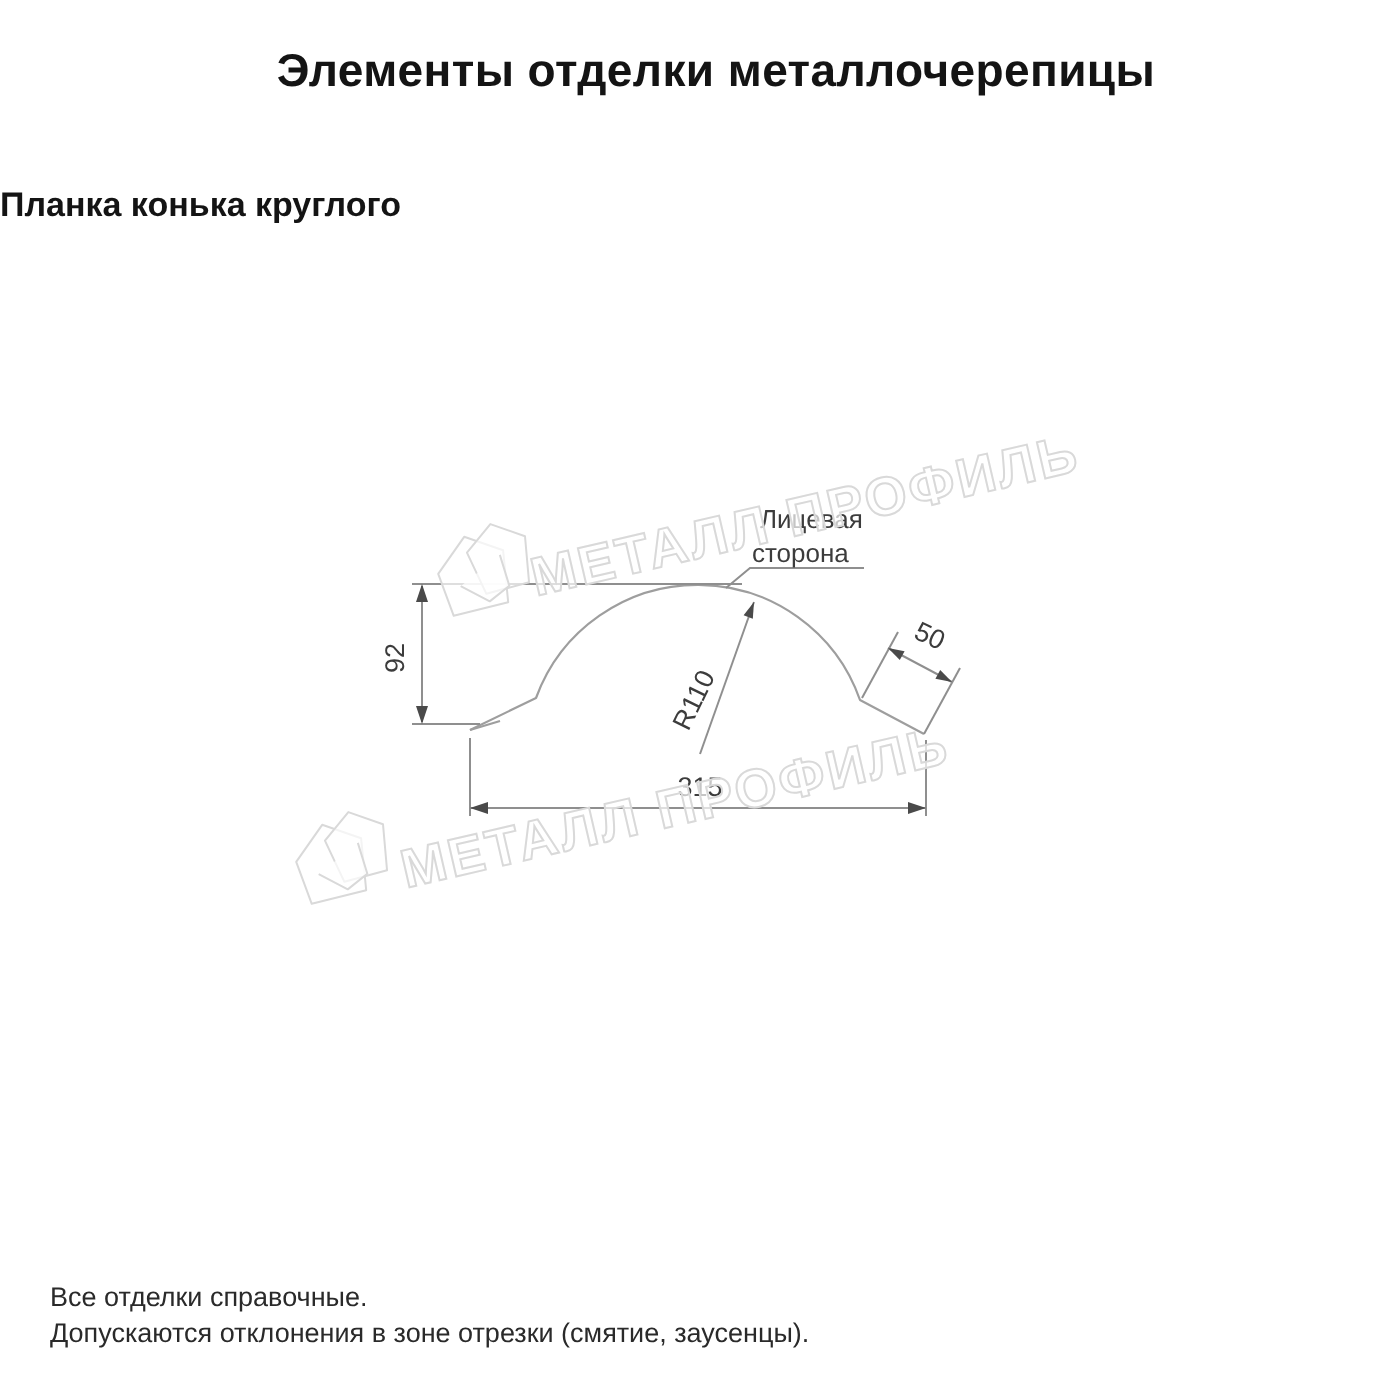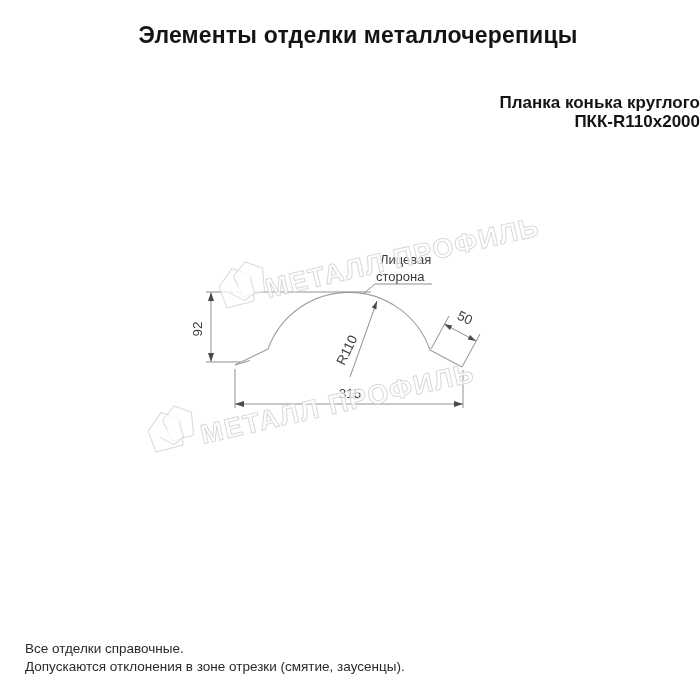--- a/index.html
+++ b/index.html
@@ -5,21 +5,21 @@
   html,body{margin:0;padding:0;}
   .page{
     position:relative;width:700px;height:700px;background:#ffffff;
     font-family:"Liberation Sans","DejaVu Sans",sans-serif;overflow:hidden;
   }
   .title{
     position:absolute;top:22px;left:8px;width:700px;margin:0;
     text-align:center;font-size:23px;font-weight:bold;color:#141414;letter-spacing:.2px;
   }
   .subtitle{
-    position:absolute;top:93px;left:0;width:700px;text-align:right;
+    position:absolute;top:93px;left:0;width:700px;text-align:left;
     font-size:17px;font-weight:bold;color:#141414;line-height:19px;
   }
   .diagram{position:absolute;top:0;left:0;width:700px;height:700px;}
   .profile{fill:none;stroke:#9e9e9e;stroke-width:1.1;stroke-linejoin:round;}
   .dimline{fill:none;stroke:#8f8f8f;stroke-width:1;}
   .arrow{fill:#4a4a4a;stroke:none;}
   .dimtext{fill:#3c3c3c;font-size:13.5px;}
   .facetext{fill:#3c3c3c;font-size:13px;}
   .wm-text{
     font-size:27px;font-weight:bold;letter-spacing:1.5px;
@@ -33,21 +33,20 @@
 </style>
 </head>
 <body>
 
 <div class="page">
 
   <h1 class="title">Элементы отделки металлочерепицы</h1>
 
   <div class="subtitle">
     <div>Планка конька круглого</div>
-    <div>ПКК-R110х2000</div>
   </div>
 
   <svg class="diagram" viewBox="0 0 700 700" xmlns="http://www.w3.org/2000/svg">
 
     <g>
       <path class="profile" d="M235,365 L268,349 A86 86 0 0 1 430,350 L462,367"></path>
       <path class="profile" d="M235,365 L250,360.5"></path>
     </g>
 
     <g>

